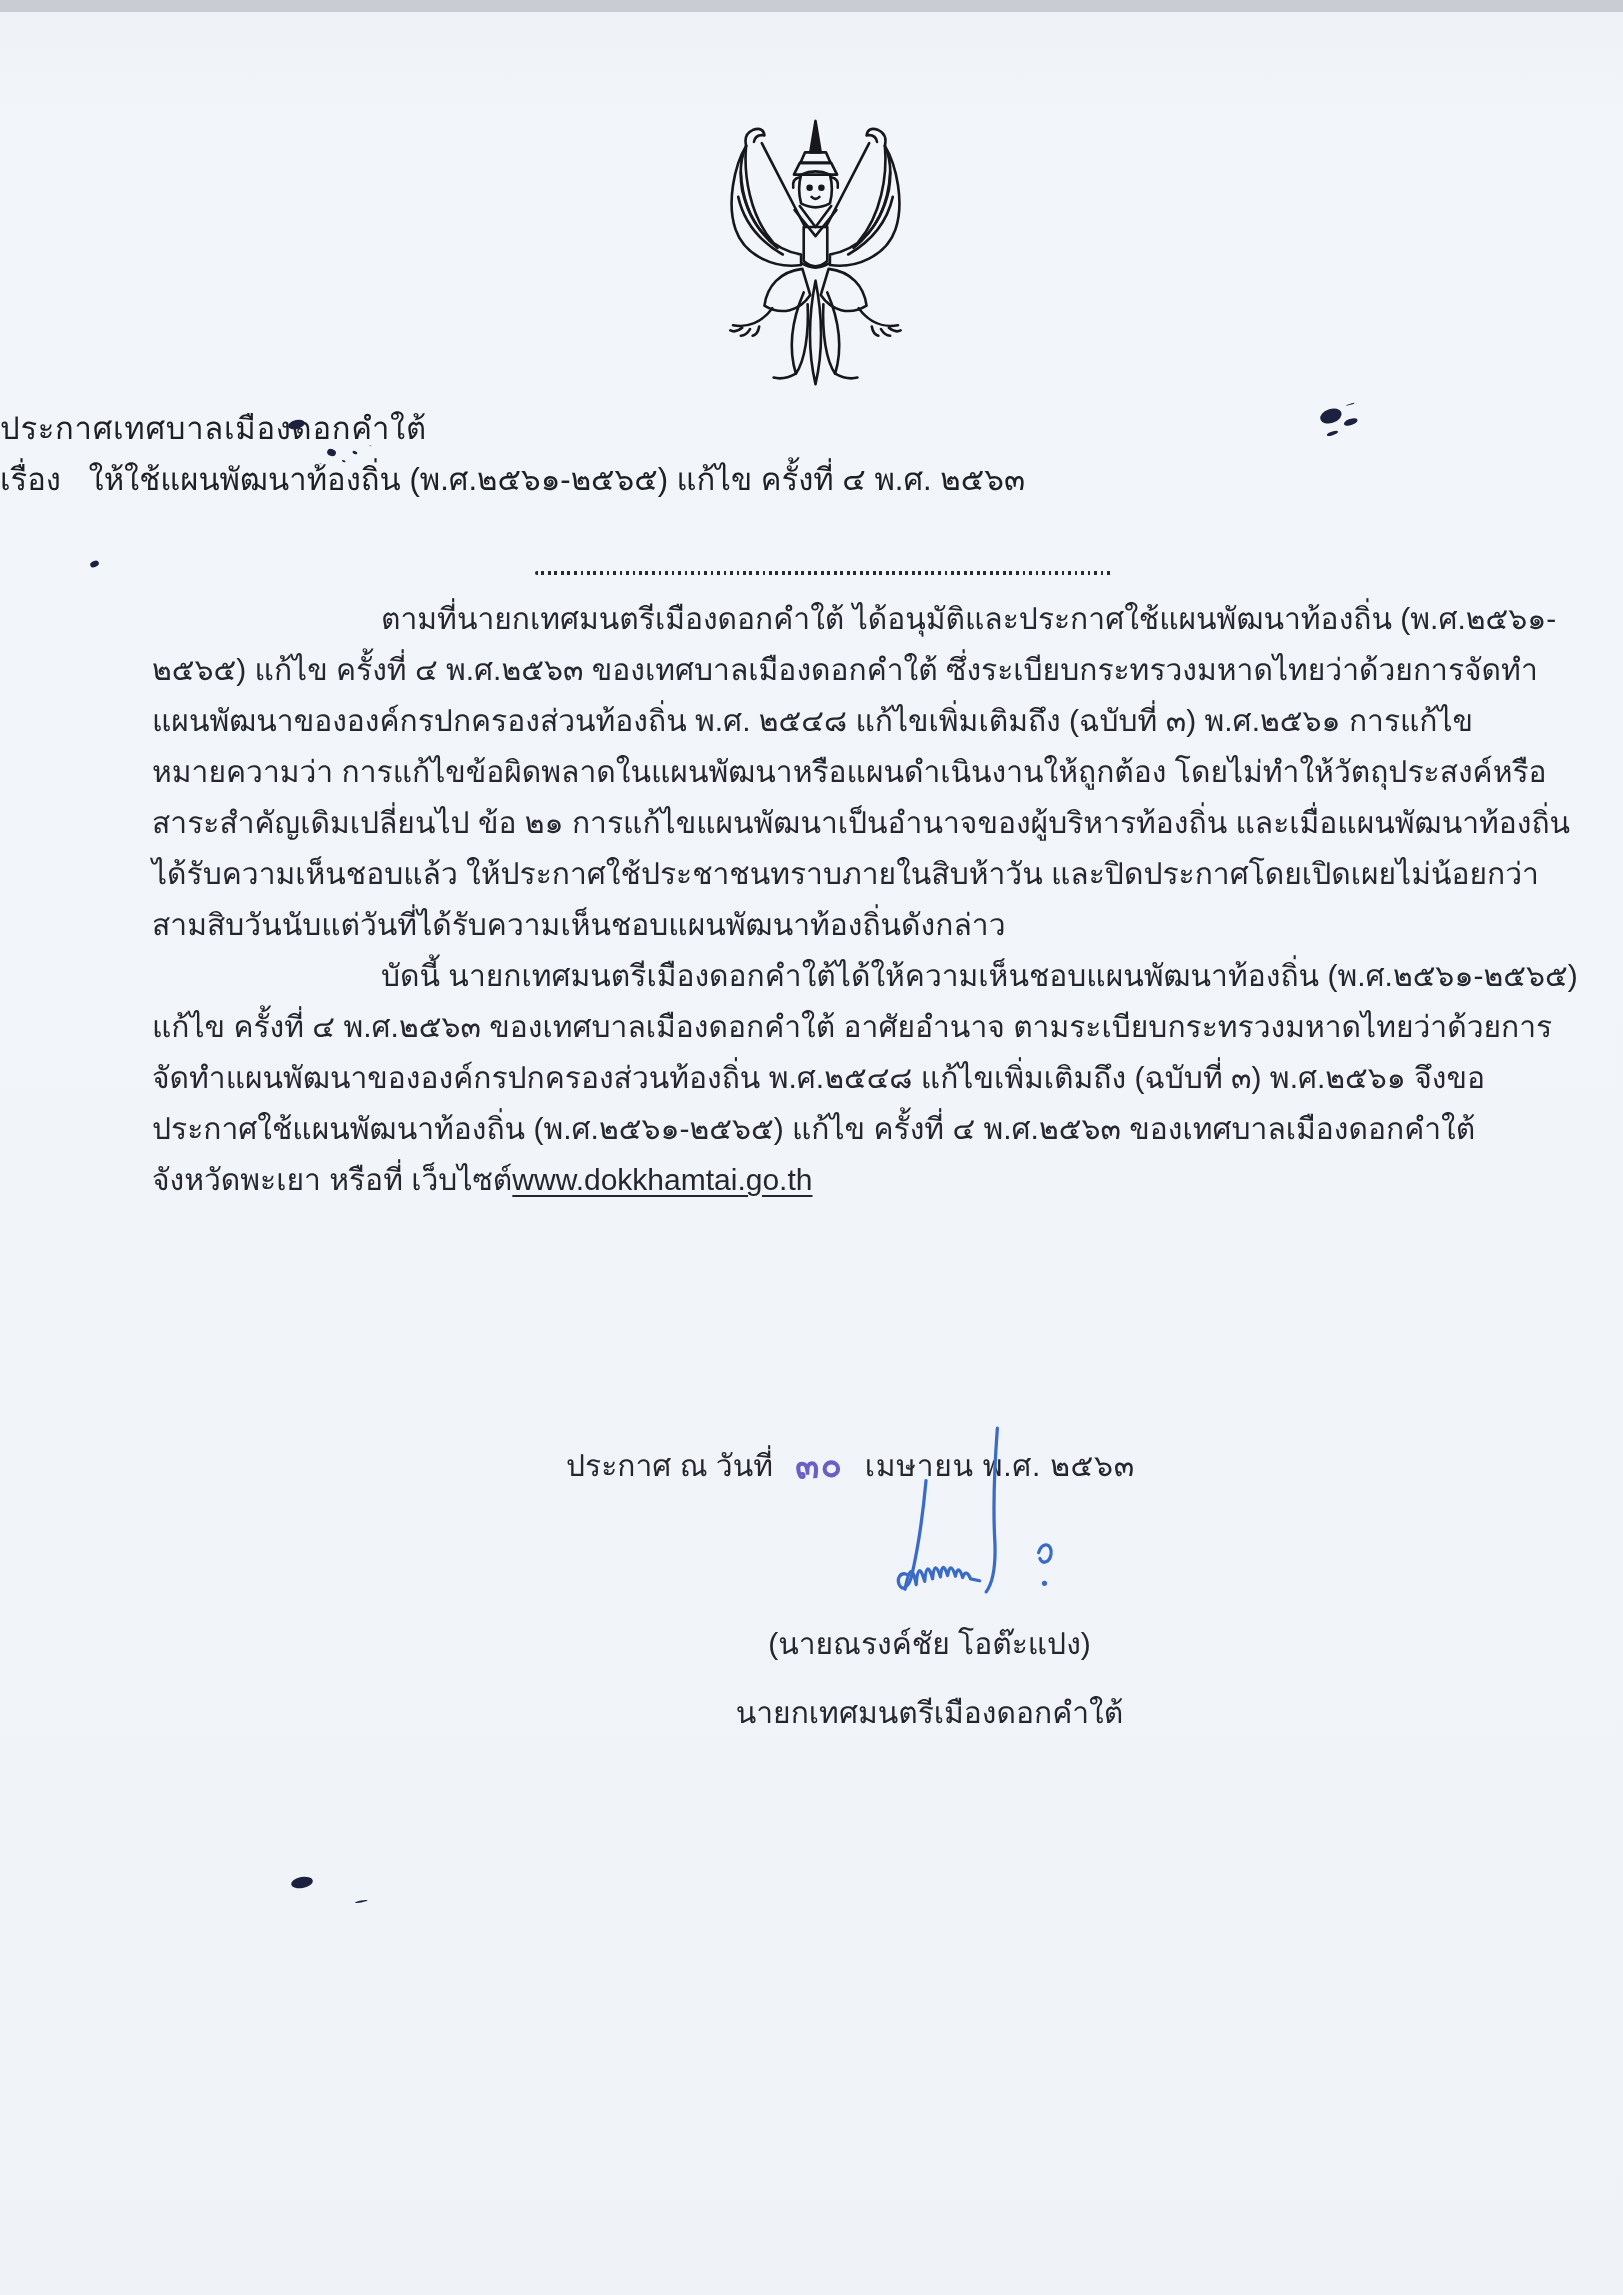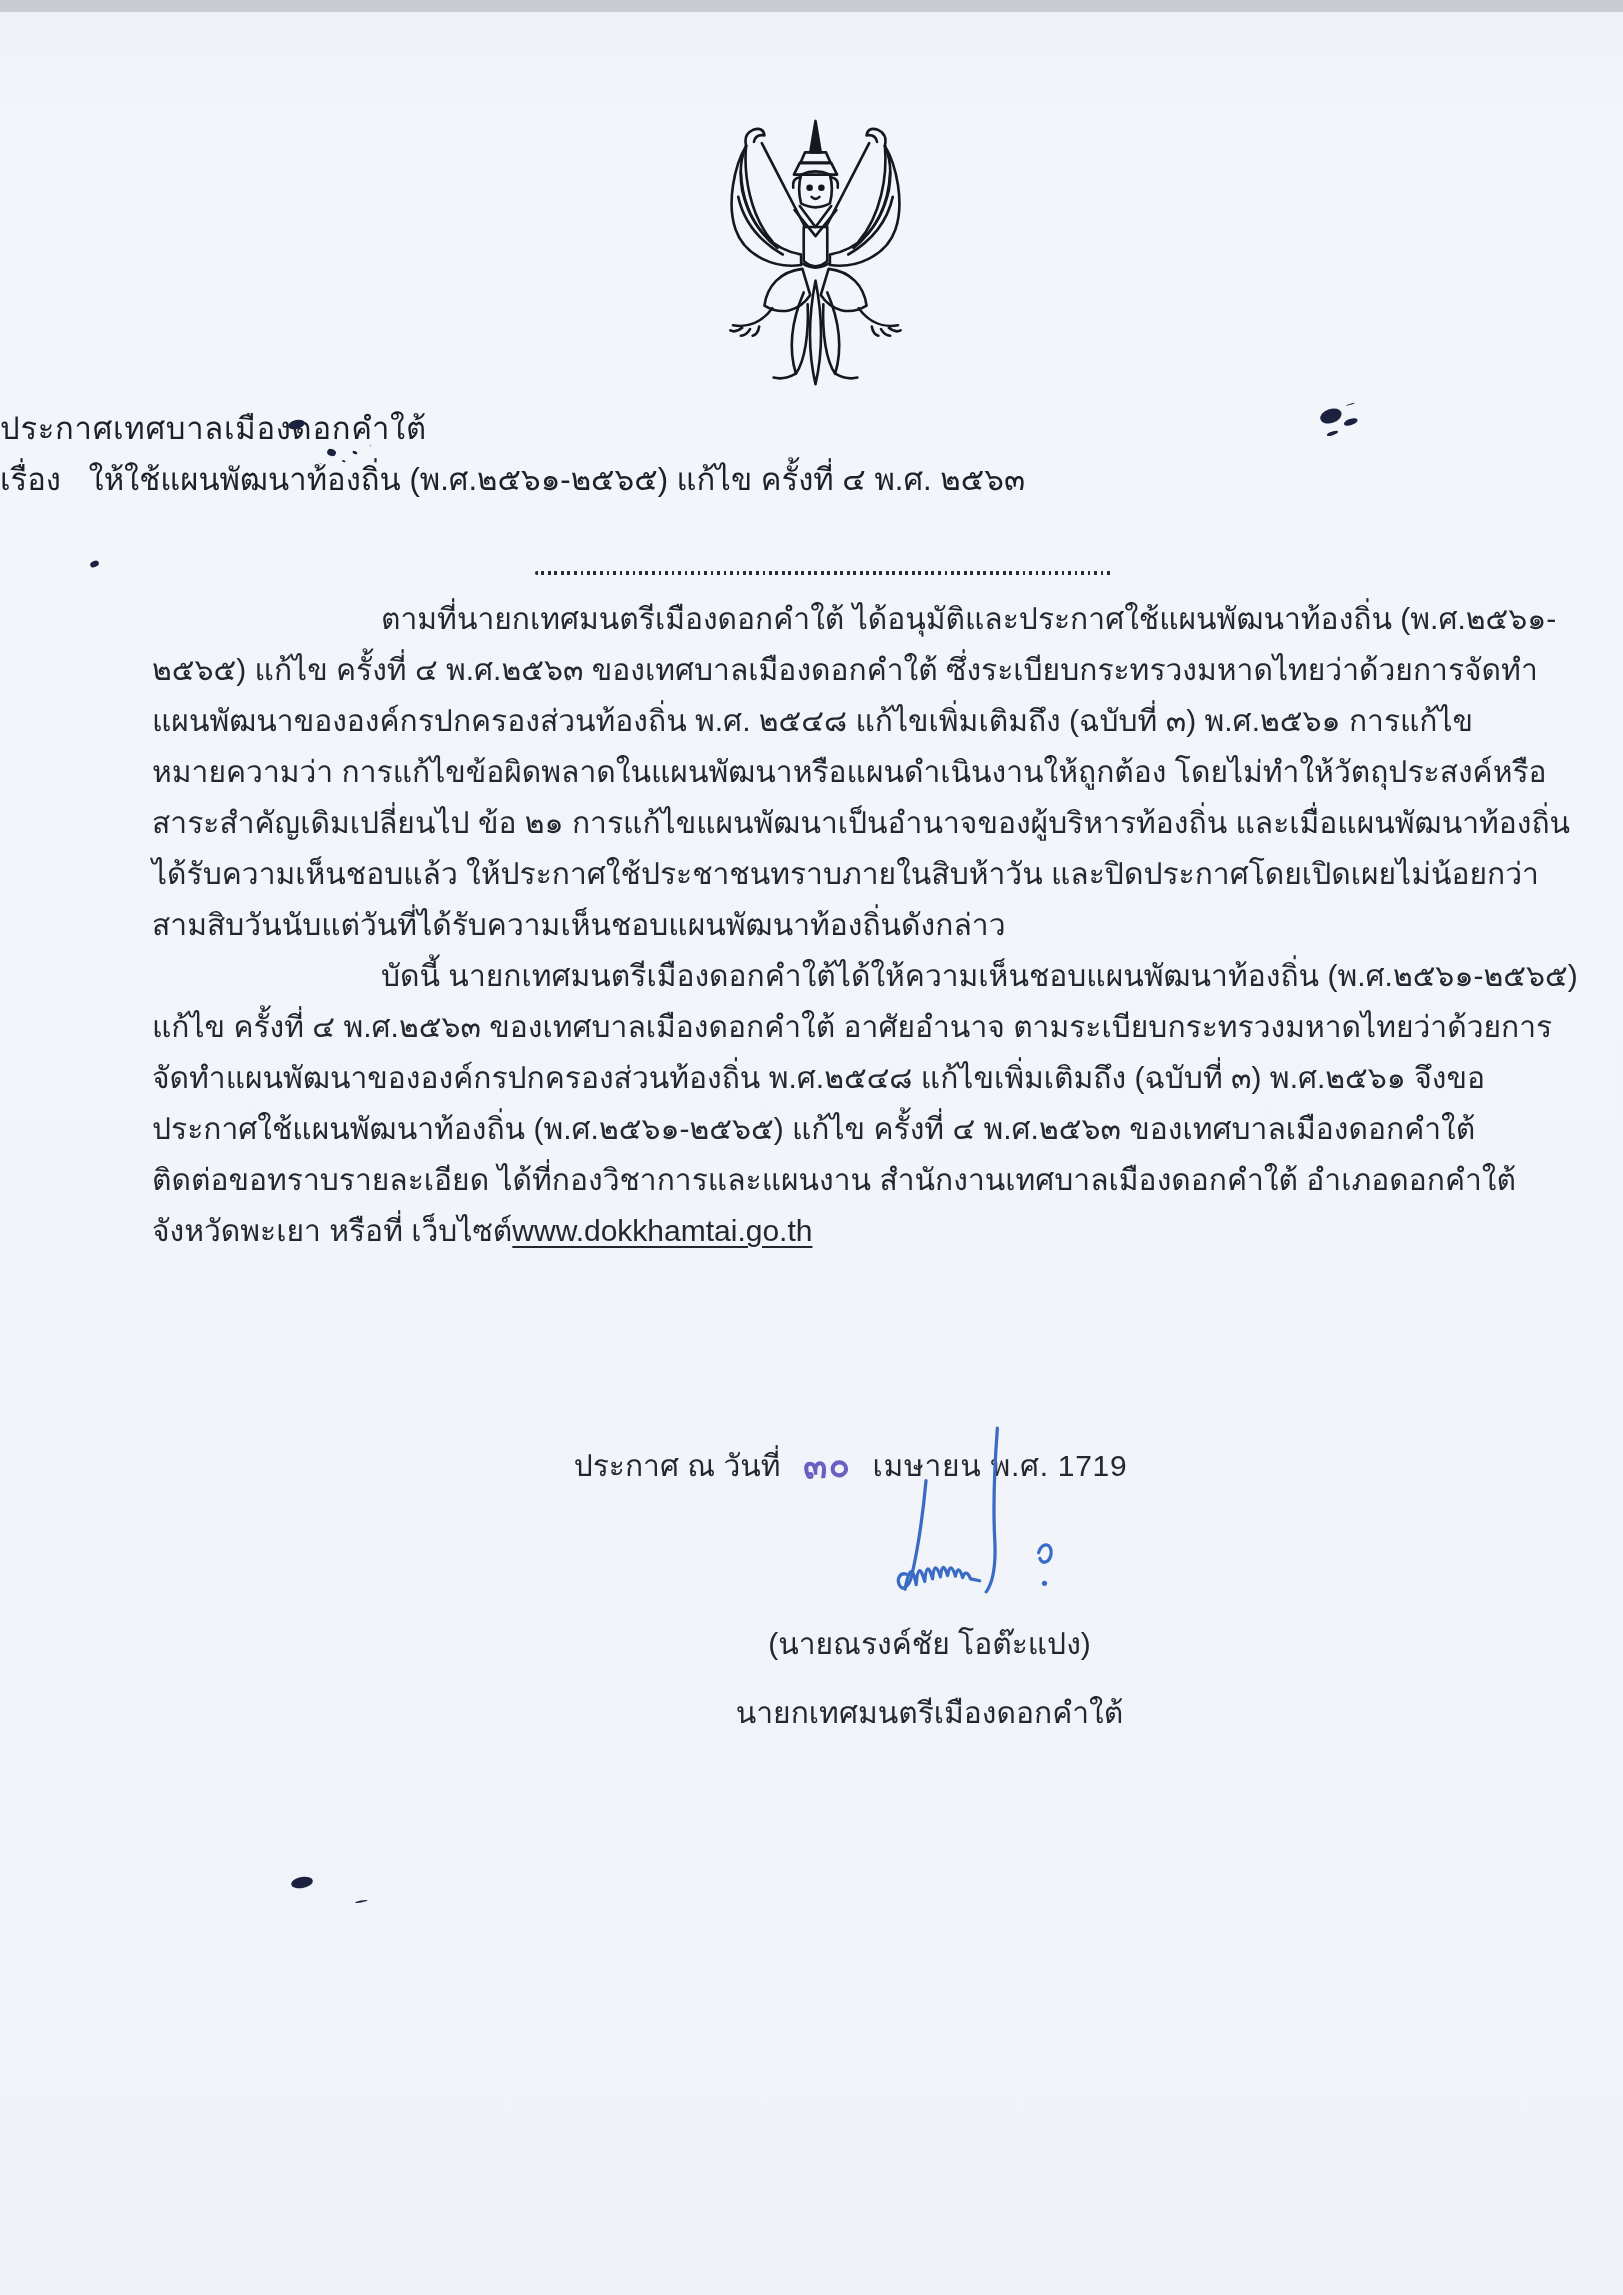--- a/index.html
+++ b/index.html
@@ -105,29 +105,28 @@
     <div class="tl">๒๕๖๕) แก้ไข ครั้งที่ ๔ พ.ศ.๒๕๖๓ ของเทศบาลเมืองดอกคำใต้ ซึ่งระเบียบกระทรวงมหาดไทยว่าด้วยการจัดทำ</div>
     <div class="tl">แผนพัฒนาขององค์กรปกครองส่วนท้องถิ่น พ.ศ. ๒๕๔๘ แก้ไขเพิ่มเติมถึง (ฉบับที่ ๓) พ.ศ.๒๕๖๑ การแก้ไข</div>
     <div class="tl">หมายความว่า การแก้ไขข้อผิดพลาดในแผนพัฒนาหรือแผนดำเนินงานให้ถูกต้อง โดยไม่ทำให้วัตถุประสงค์หรือ</div>
     <div class="tl">สาระสำคัญเดิมเปลี่ยนไป ข้อ ๒๑ การแก้ไขแผนพัฒนาเป็นอำนาจของผู้บริหารท้องถิ่น และเมื่อแผนพัฒนาท้องถิ่น</div>
     <div class="tl">ได้รับความเห็นชอบแล้ว ให้ประกาศใช้ประชาชนทราบภายในสิบห้าวัน และปิดประกาศโดยเปิดเผยไม่น้อยกว่า</div>
     <div class="tl">สามสิบวันนับแต่วันที่ได้รับความเห็นชอบแผนพัฒนาท้องถิ่นดังกล่าว</div>
     <div class="tl indent">บัดนี้ นายกเทศมนตรีเมืองดอกคำใต้ได้ให้ความเห็นชอบแผนพัฒนาท้องถิ่น (พ.ศ.๒๕๖๑-๒๕๖๕)</div>
     <div class="tl">แก้ไข ครั้งที่ ๔ พ.ศ.๒๕๖๓ ของเทศบาลเมืองดอกคำใต้ อาศัยอำนาจ ตามระเบียบกระทรวงมหาดไทยว่าด้วยการ</div>
     <div class="tl">จัดทำแผนพัฒนาขององค์กรปกครองส่วนท้องถิ่น พ.ศ.๒๕๔๘ แก้ไขเพิ่มเติมถึง (ฉบับที่ ๓) พ.ศ.๒๕๖๑ จึงขอ</div>
     <div class="tl">ประกาศใช้แผนพัฒนาท้องถิ่น (พ.ศ.๒๕๖๑-๒๕๖๕) แก้ไข ครั้งที่ ๔ พ.ศ.๒๕๖๓ ของเทศบาลเมืองดอกคำใต้</div>
-    <div class="tl">ติดต่อขอทราบรายละเอียด ได้ที่กองวิชาการและแผนงาน สำนักงานเทศบาลเมืองดอกคำใต้ อำเภอดอกคำใต้</div>
     <div class="tl">
       <span>จังหวัดพะเยา หรือที่ เว็บไซต์</span><span class="url">www.dokkhamtai.go.th</span>
     </div>
   </div>
 
 
   <div class="date-line">
-    <span>ประกาศ ณ วันที่</span><span class="hand-day">๓๐</span><span class="date-suffix">เมษายน พ.ศ. 1719</span>
+    <span>ประกาศ ณ วันที่</span><span class="hand-day">๓๐</span><span class="date-suffix">เมษายน พ.ศ. ๒๕๖๓</span>
   </div>
 
   <svg class="sig" viewBox="0 0 360 330" aria-hidden="true">
     <g stroke="#3b6cc5" stroke-width="5" fill="none" stroke-linecap="round" stroke-linejoin="round">
       <path d="M205,8 C201,62 198,122 201,178 C203,216 198,244 188,258"></path>
       <path d="M96,88 C92,132 86,182 74,234 C70,250 60,258 55,247 C51,237 57,228 66,231"></path>
       <path d="M64,254 q9,-50 17,-7 q3,-40 13,-5 q3,-36 12,-4 q3,-32 12,-3 q3,-28 11,-2 q4,-24 12,1 q4,-20 11,2 q5,-14 12,2 l14,3"></path>
       <path d="M268,198 c5,-17 21,-15 19,2 c-2,13 -13,17 -17,7"></path>
       <circle cx="277" cy="245" r="4" fill="#3b6cc5" stroke="none"></circle>
     </g>

